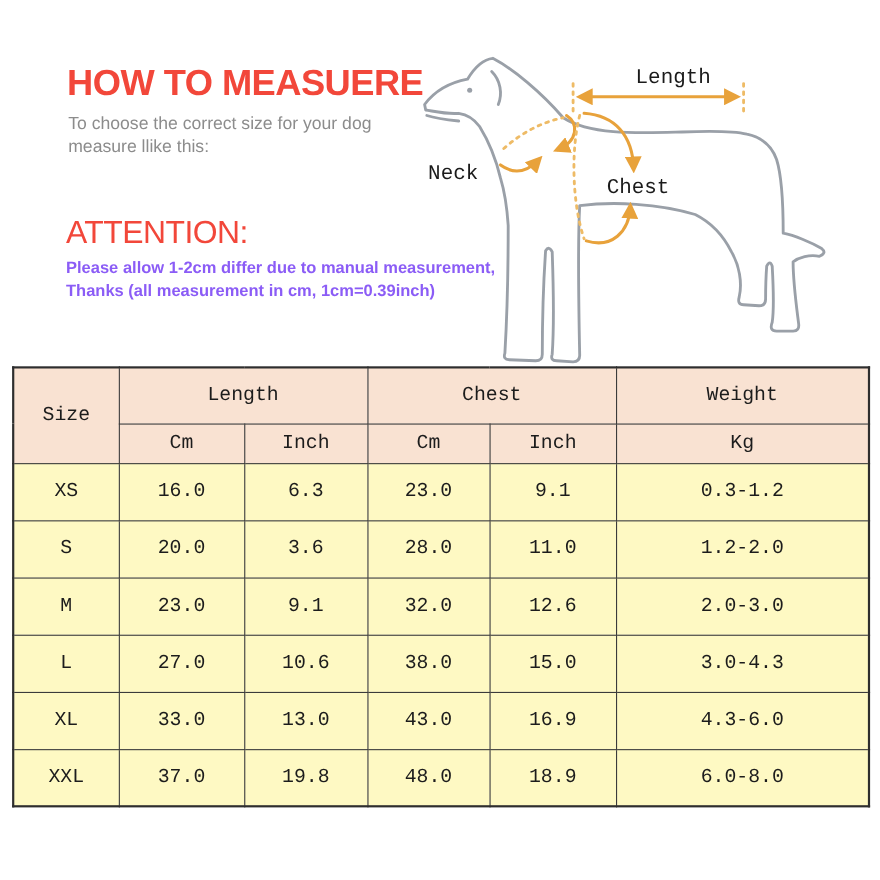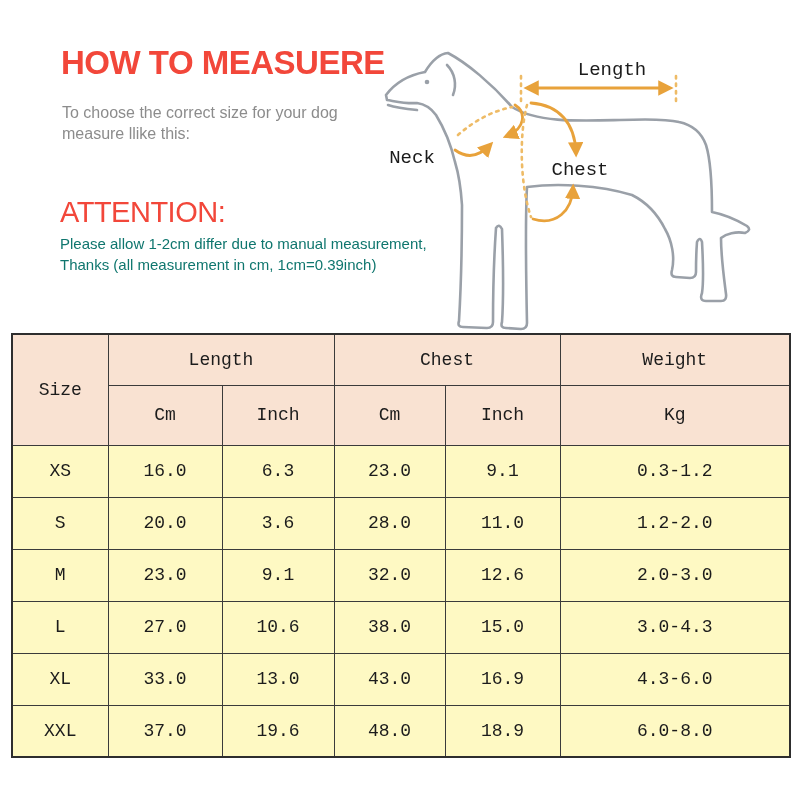--- a/index.html
+++ b/index.html
@@ -1,52 +1,52 @@
 <!DOCTYPE html>
 <html><head>
 <meta charset="utf-8">
 <style>
   html,body{margin:0;padding:0;background:#fff;}
   .page{
     position:relative;width:800px;height:800px;background:#ffffff;
     font-family:"Liberation Sans", sans-serif;overflow:hidden;
   }
   .title{
-    position:absolute;left:61px;top:44px;
+    position:absolute;left:61px;top:56px;
     font-size:33px;font-weight:700;letter-spacing:-0.5px;color:#f2473a;
   }
   .intro{
     position:absolute;left:62px;top:102px;
     font-size:16px;line-height:21px;color:#8c8c8c;
   }
   .attn-head{
     position:absolute;left:60px;top:196px;
     font-size:29px;font-weight:400;letter-spacing:-0.5px;color:#f2473a;
   }
   .attn-note{
     position:absolute;left:60px;top:233px;
-    font-size:15px;font-weight:400;line-height:21px;color:#0f766e;
+    font-size:15px;font-weight:700;line-height:21px;color:#8b5cf6;
   }
   .diagram{position:absolute;left:375px;top:35px;width:415px;height:310px;}
   .diagram text{
     font-family:"Liberation Mono", monospace;font-size:19px;fill:#1b1b1b;
   }
   .size-table{
     position:absolute;left:11px;top:333px;width:778px;
     border-collapse:collapse;table-layout:fixed;
     font-family:"Liberation Mono", monospace;font-size:18px;color:#1c1c1c;
     border:2px solid #2e2e2e;
   }
   .size-table th,.size-table td{
     border:1px solid #3b3b3b;text-align:center;vertical-align:middle;
     font-weight:normal;padding:0;background:#fef9c3;
   }
   .size-table thead th{background:#f9e2d2;}
   .r-h1{height:51px;}
-  .r-h2{height:60px;}
+  .r-h2{height:36px;}
   .r-data{height:52px;}
 </style>
 </head>
 <body>
 
 <div class="page">
 
   <div class="title">HOW TO MEASUERE</div>
 
   <div class="intro">
@@ -193,21 +193,21 @@
         <td>XL</td>
         <td>33.0</td>
         <td>13.0</td>
         <td>43.0</td>
         <td>16.9</td>
         <td>4.3-6.0</td>
       </tr>
       <tr class="r-data">
         <td>XXL</td>
         <td>37.0</td>
-        <td>19.6</td>
+        <td>19.8</td>
         <td>48.0</td>
         <td>18.9</td>
         <td>6.0-8.0</td>
       </tr>
     </tbody>
   </table>
 
 </div>
 
 </body></html>

